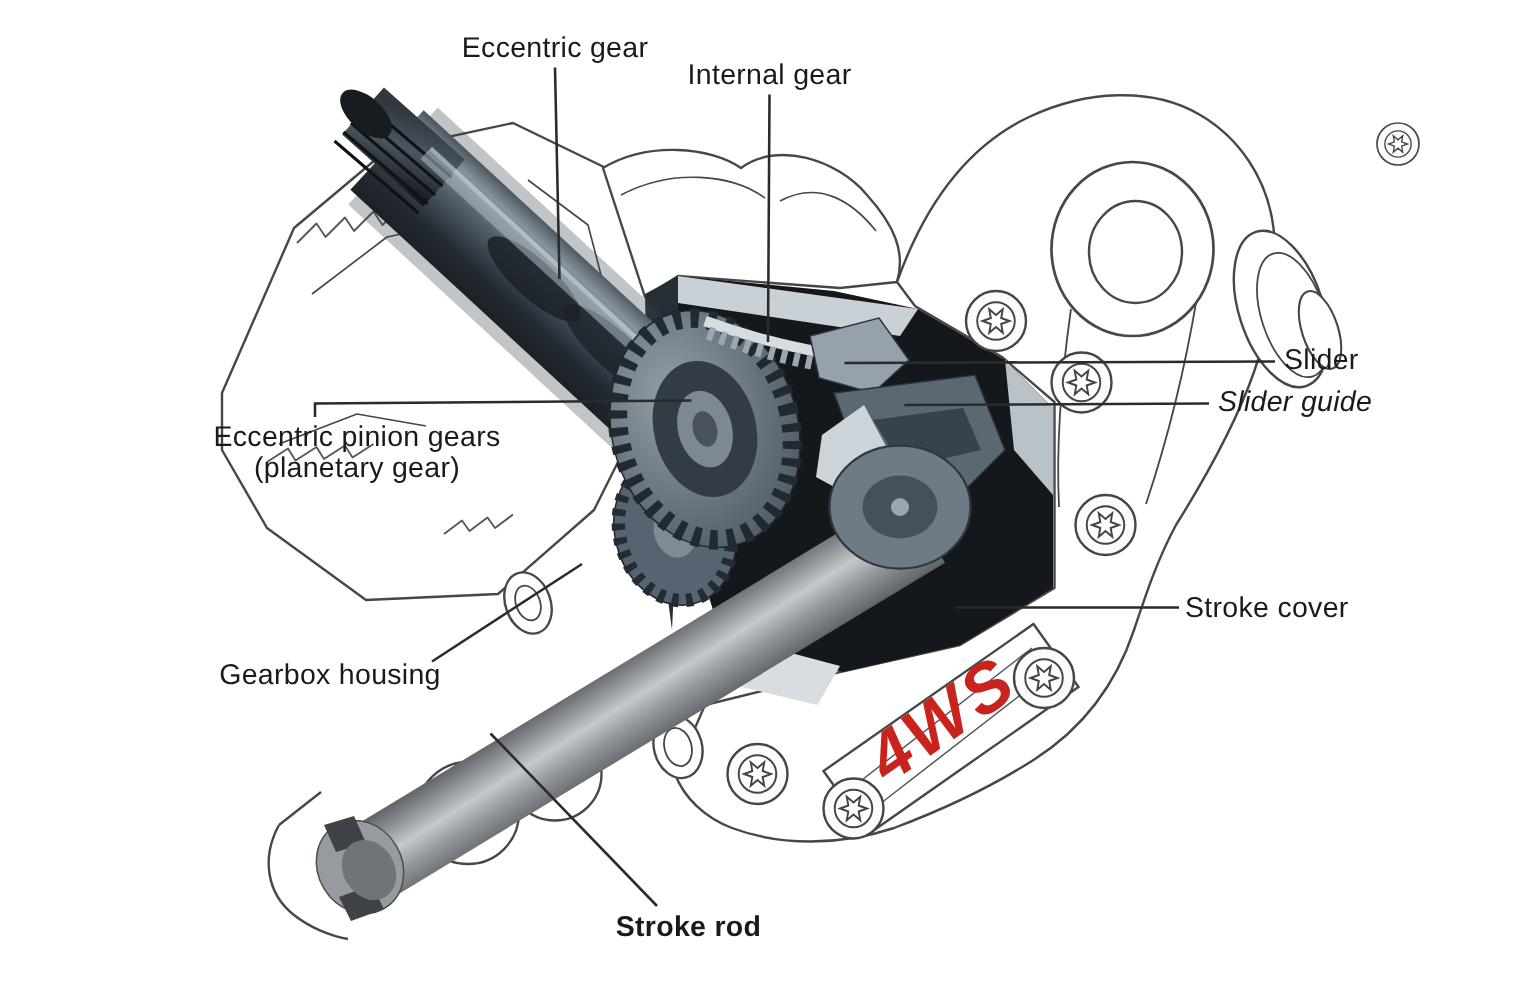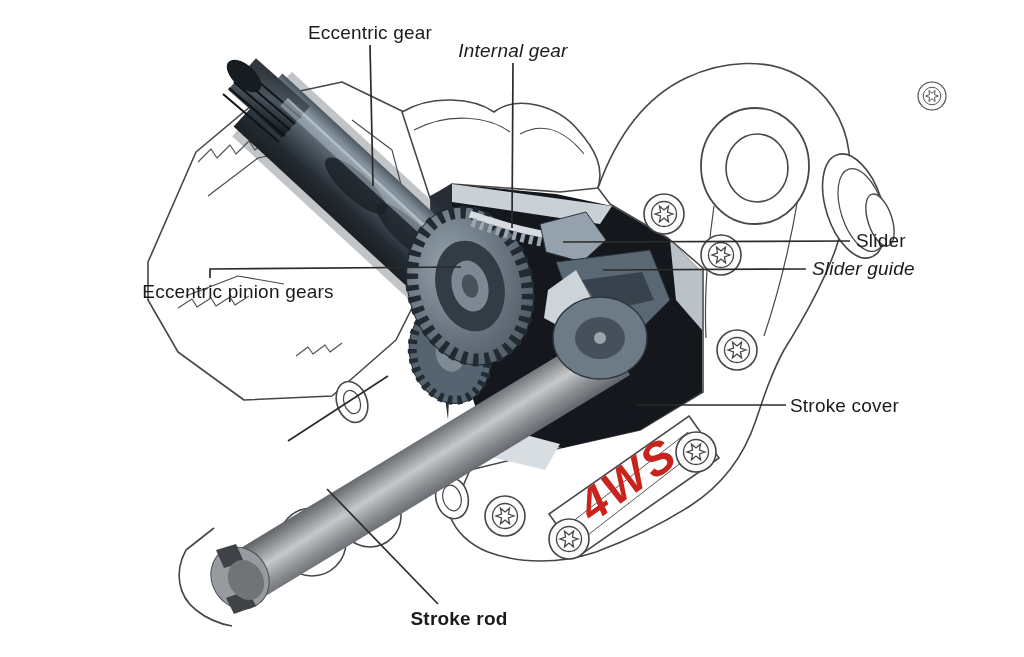--- a/index.html
+++ b/index.html
@@ -183,28 +183,30 @@
       <line x1="806" y1="269" x2="603" y2="270"></line>
       <path d="M 210,278 L 210,269 L 461,267"></path>
       <line x1="288" y1="441" x2="388" y2="376"></line>
       <line x1="786" y1="405" x2="637" y2="405"></line>
       <line x1="438" y1="604" x2="327" y2="489"></line>
     </g>
   </svg>
 
   <div class="label center" style="left:370px;top:22px;">Eccentric gear</div>
 
-  <div class="label center" style="left:513px;top:40px;font-style:italic;">Internal gear</div>
+  <div class="label center" style="left:513px;top:40px;">Internal gear</div>
 
   <div class="label" style="left:856px;top:230px;">Slider</div>
 
   <div class="label" style="left:812px;top:258px;font-style:italic;">Slider guide</div>
 
   <div class="label center" style="left:210px;top:281px;margin-left:28px;">
     <div>Eccentric pinion gears</div>
+    <div>(planetary gear)</div>
   </div>
 
+  <div class="label center" style="left:220px;top:440px;">Gearbox housing</div>
 
   <div class="label" style="left:790px;top:395px;">Stroke cover</div>
 
   <div class="label center" style="left:459px;top:608px;font-weight:bold;">Stroke rod</div>
 
 </div>
 
 </body></html>

